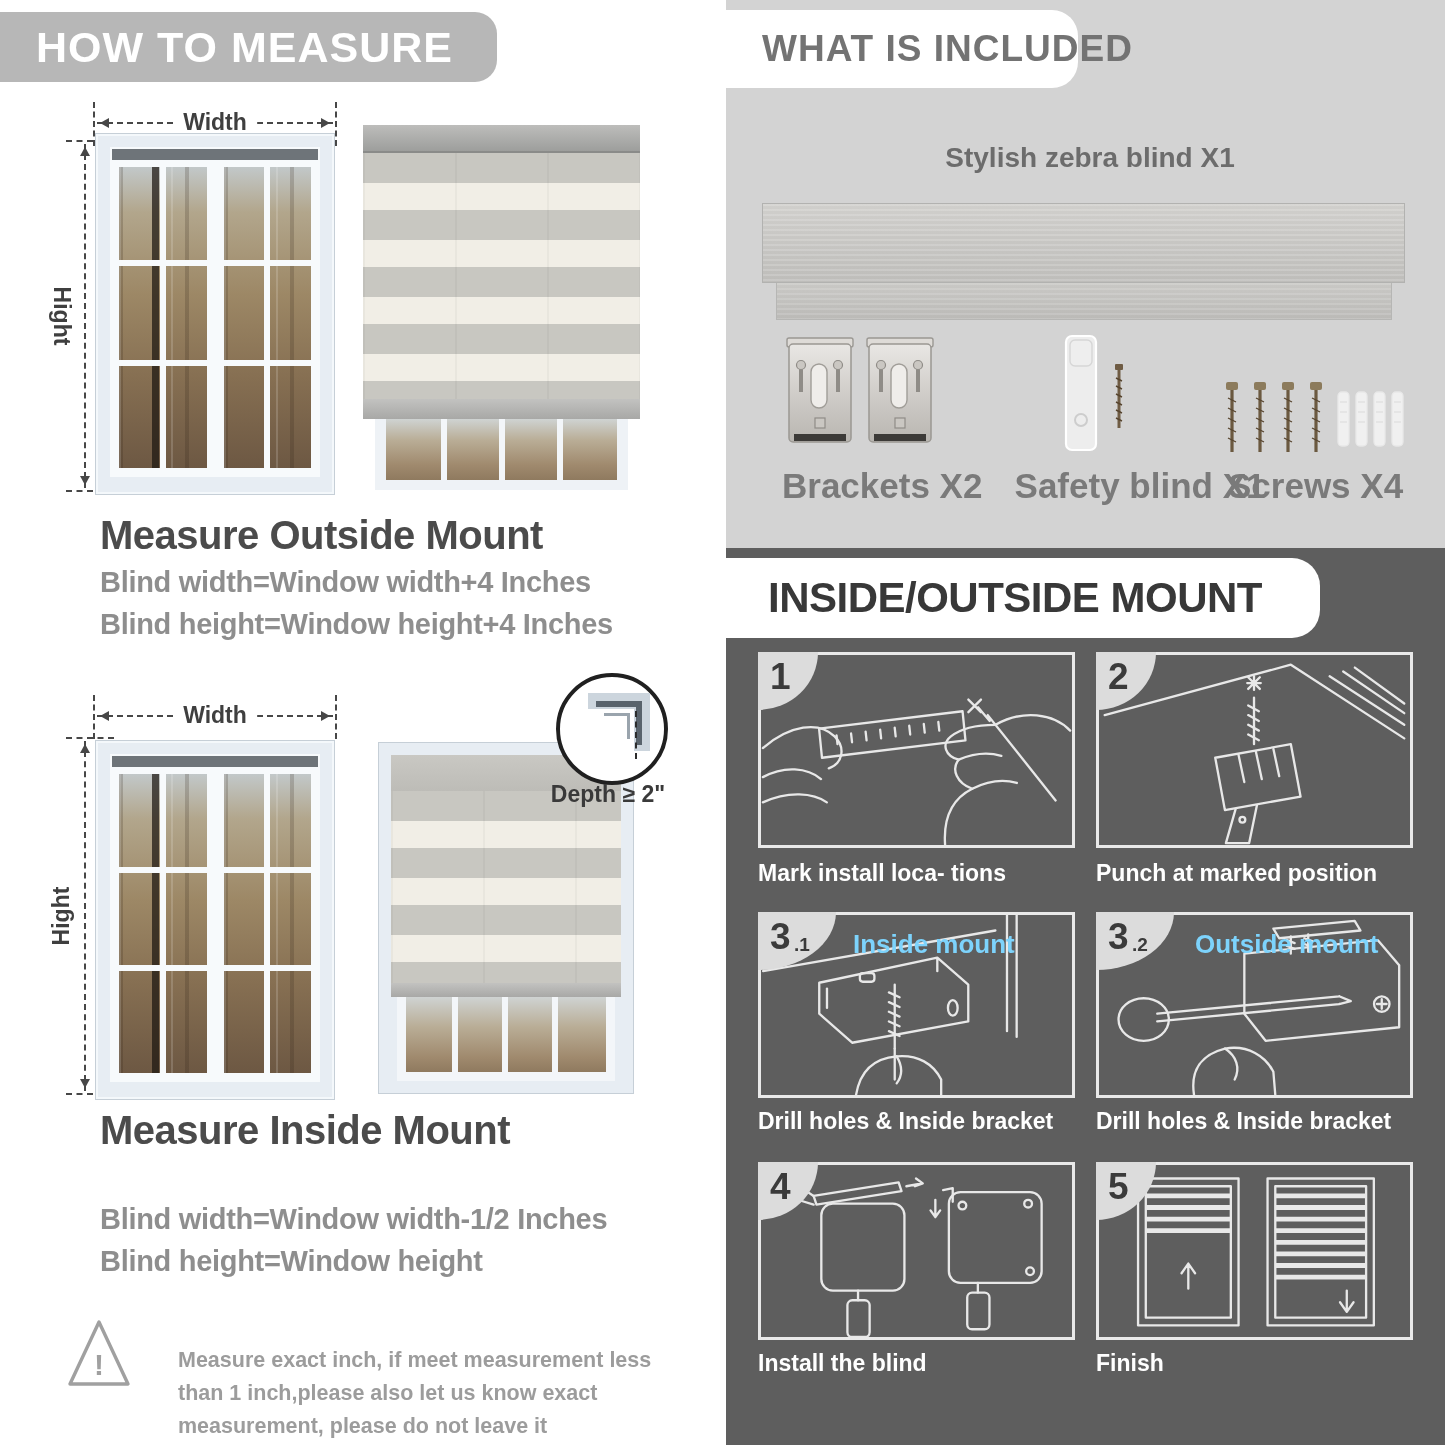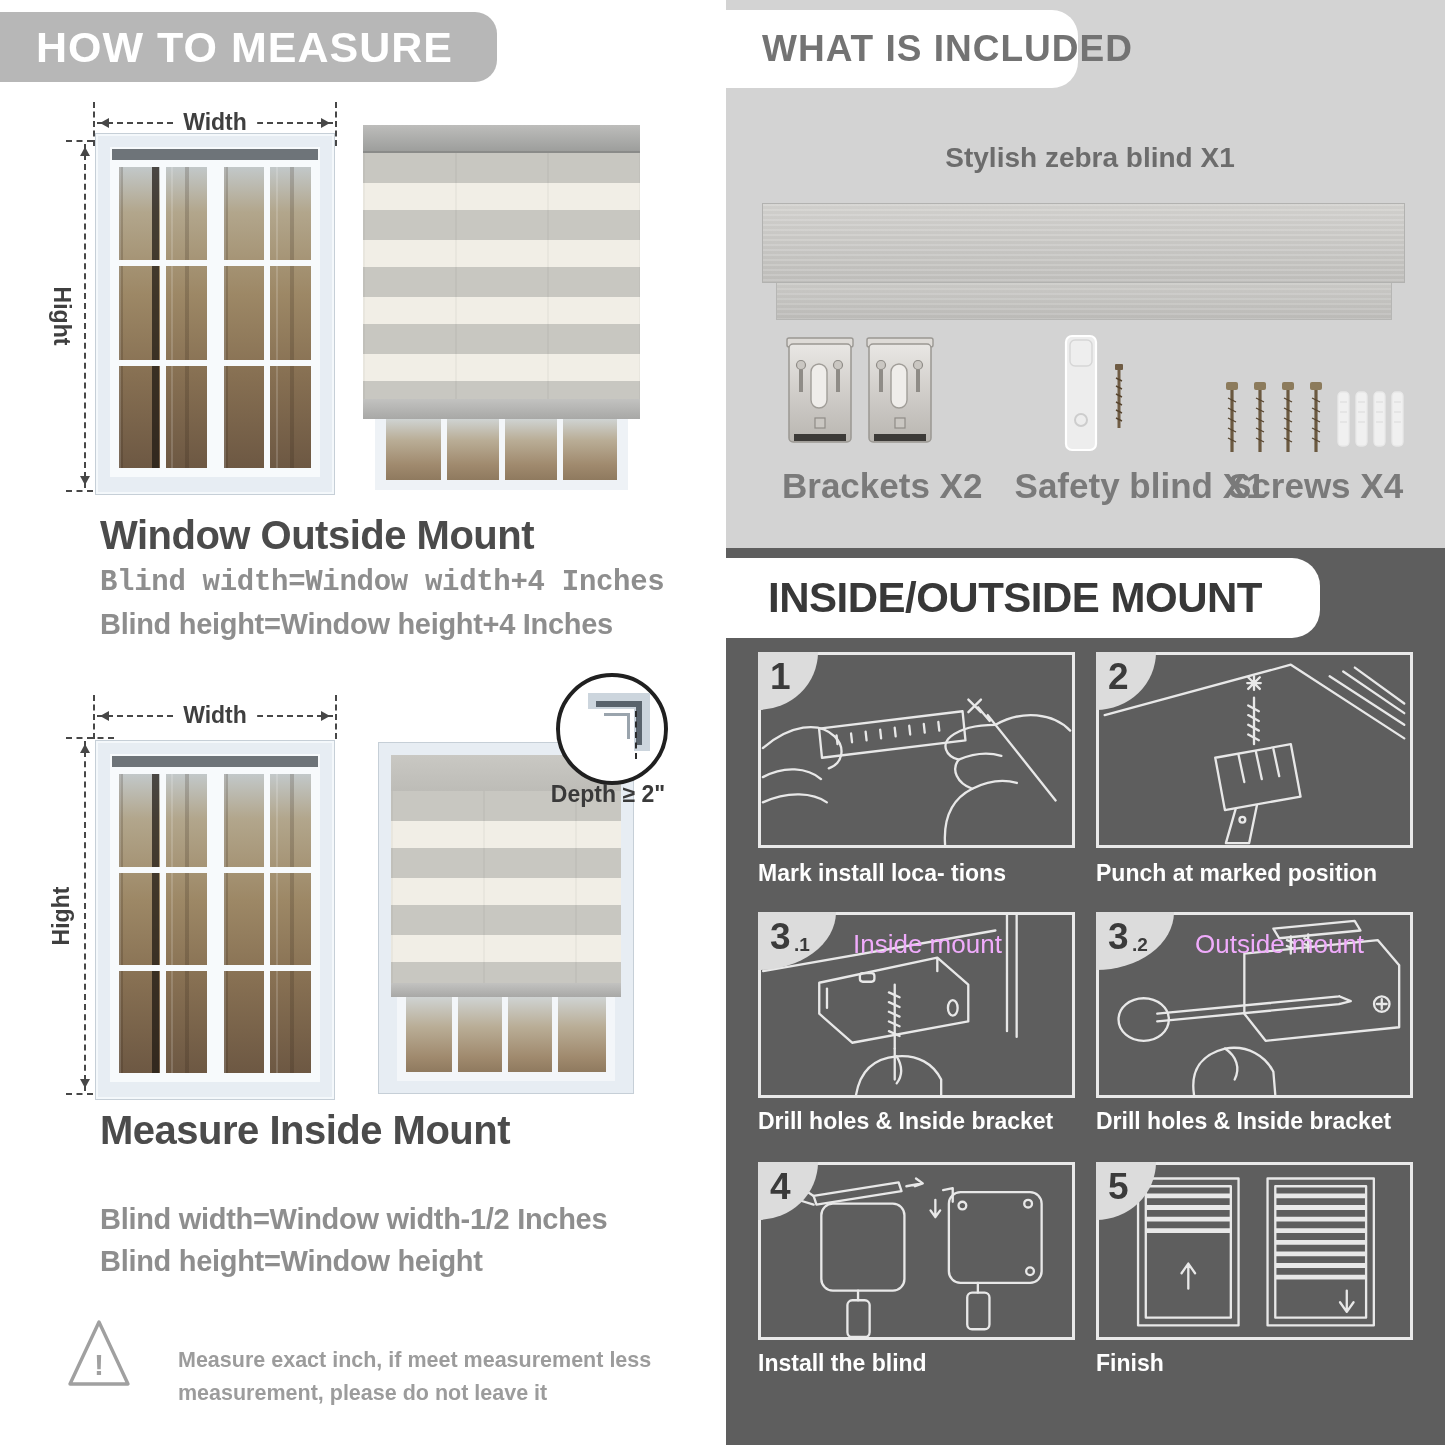--- a/index.html
+++ b/index.html
@@ -110,21 +110,21 @@
                border-radius:0 28px 28px 0; display:flex; align-items:center; padding-left:42px; }
   .mount-bar span { color:#383838; font-weight:700; font-size:42px; letter-spacing:-0.5px; white-space:nowrap; }
 
   .tile { position:absolute; width:317px; border:3px solid #e9e9e9; background:#5e5e5e; }
   .tile svg { display:block; width:100%; height:100%; }
   .badge { position:absolute; left:-3px; top:-3px; width:60px; height:58px; background:#dcdcdc;
            border-radius:0 0 100% 0; color:#3b3b3b; }
   .badge.wide { width:78px; }
   .badge .n  { position:absolute; left:12px; top:4px; font-weight:700; font-size:37px; }
   .badge .s  { position:absolute; left:36px; top:22px; font-weight:700; font-size:19px; }
-  .step-title { position:absolute; font-weight:400; font-size:26px; color:#f0abfc; white-space:nowrap; }
+  .step-title { position:absolute; font-weight:700; font-size:26px; color:#7dd3fc; white-space:nowrap; }
   .caption { position:absolute; font-weight:700; font-size:23px; color:#ffffff; white-space:nowrap; }
 
   .lineart { stroke:#e8e8e8; fill:none; stroke-width:2.4; stroke-linecap:round; stroke-linejoin:round; }
 </style>
 </head>
 <body>
 
 <div class="stage">
 
   <div class="howto-bar">
@@ -169,22 +169,22 @@
       <div class="zebra"></div>
       <div class="botrail"></div>
       <div class="reveal">
         <i class="rdiv" style="left:24%"></i>
           <i class="rdiv" style="left:49%"></i>
           <i class="rdiv" style="left:74%"></i>
       </div>
     </div>
   </div>
 
-  <div class="h-big" style="left:100px; top:513px;">Window Outside Mount</div>
-  <div class="h-sub" style="left:100px; top:566px;font-family:Liberation Mono, monospace;">Blind width=Window width+4 Inches</div>
+  <div class="h-big" style="left:100px; top:513px;">Measure Outside Mount</div>
+  <div class="h-sub" style="left:100px; top:566px;">Blind width=Window width+4 Inches</div>
   <div class="h-sub" style="left:100px; top:608px;">Blind height=Window height+4 Inches</div>
 
   <div class="fig" style="left:60px; top:695px; width:610px; height:418px;">
     <div class="measure-w" style="left:33px; top:10px; width:244px;">
       <span class="mtick" style="left:0"></span>
         <span class="mtick" style="right:0"></span>
       <div class="mline"></div>
       <span class="mlabel">Width</span>
     </div>
     <div class="measure-h" style="left:14px; top:42px; height:358px;">
@@ -240,20 +240,21 @@
   <div class="h-sub" style="left:100px; top:1245px;">Blind height=Window height</div>
 
   <div style="position:absolute; left:64px; top:1314px; width:70px; height:80px;">
     <svg width="70" height="80" viewBox="0 0 70 80">
       <path d="M35 8 L64 70 L6 70 Z" fill="none" stroke="#a0a0a0" stroke-width="3.4" stroke-linejoin="round"></path>
     </svg>
     <span style="position:absolute; left:0; right:0; top:34px; text-align:center; color:#a0a0a0; font-weight:700; font-size:30px;">!</span>
   </div>
   <div class="warn-text" style="left:178px; top:1316px;margin-top:28px;">
     <div>Measure exact inch, if meet measurement less</div>
+    <div>than 1 inch,please also let us know exact</div>
     <div>measurement, please do not leave it</div>
   </div>
 
   <div class="panel-light"></div>
 
   <div class="included-bar">
     <span>WHAT IS INCLUDED</span>
   </div>
 
   <div class="product-label">Stylish zebra blind X1</div>

